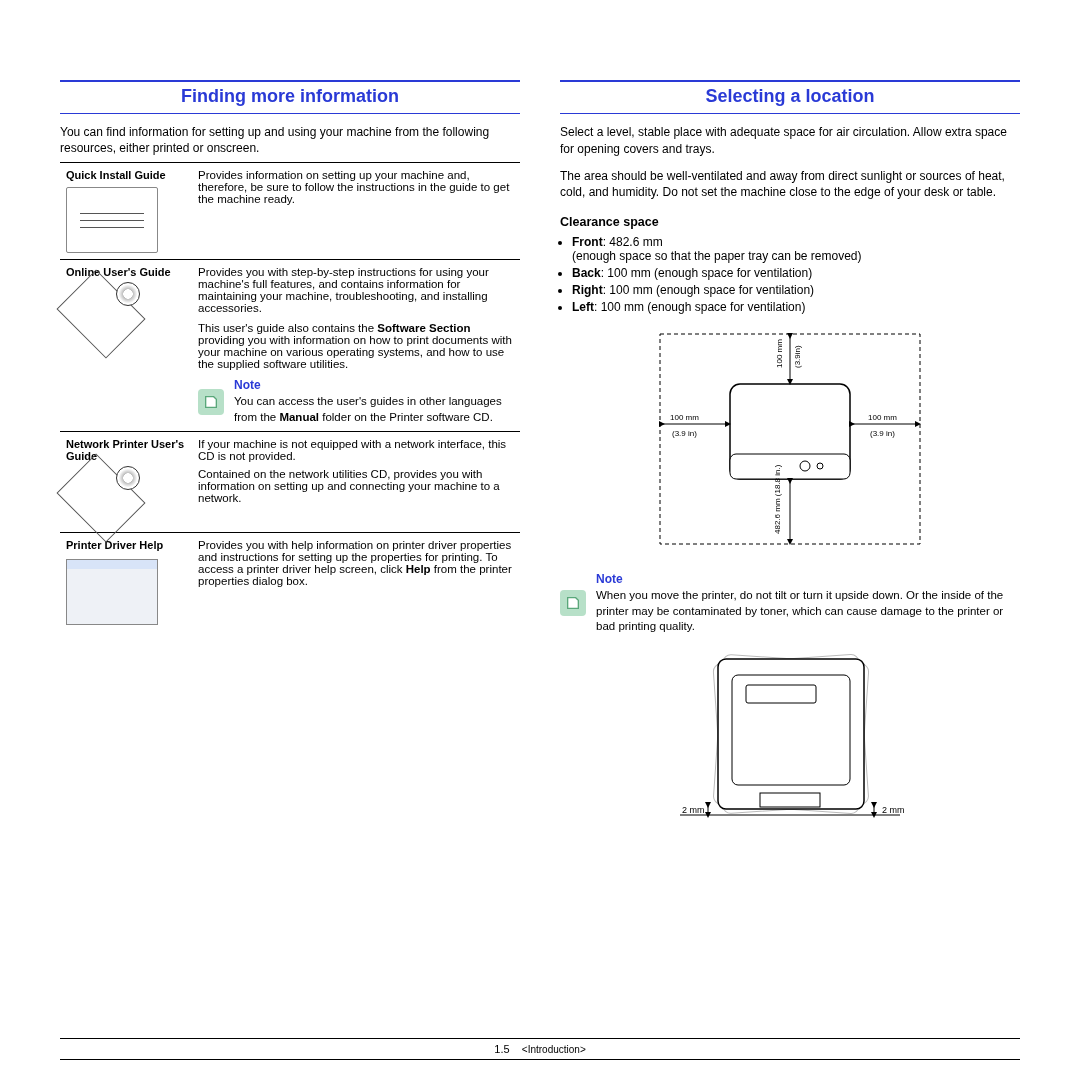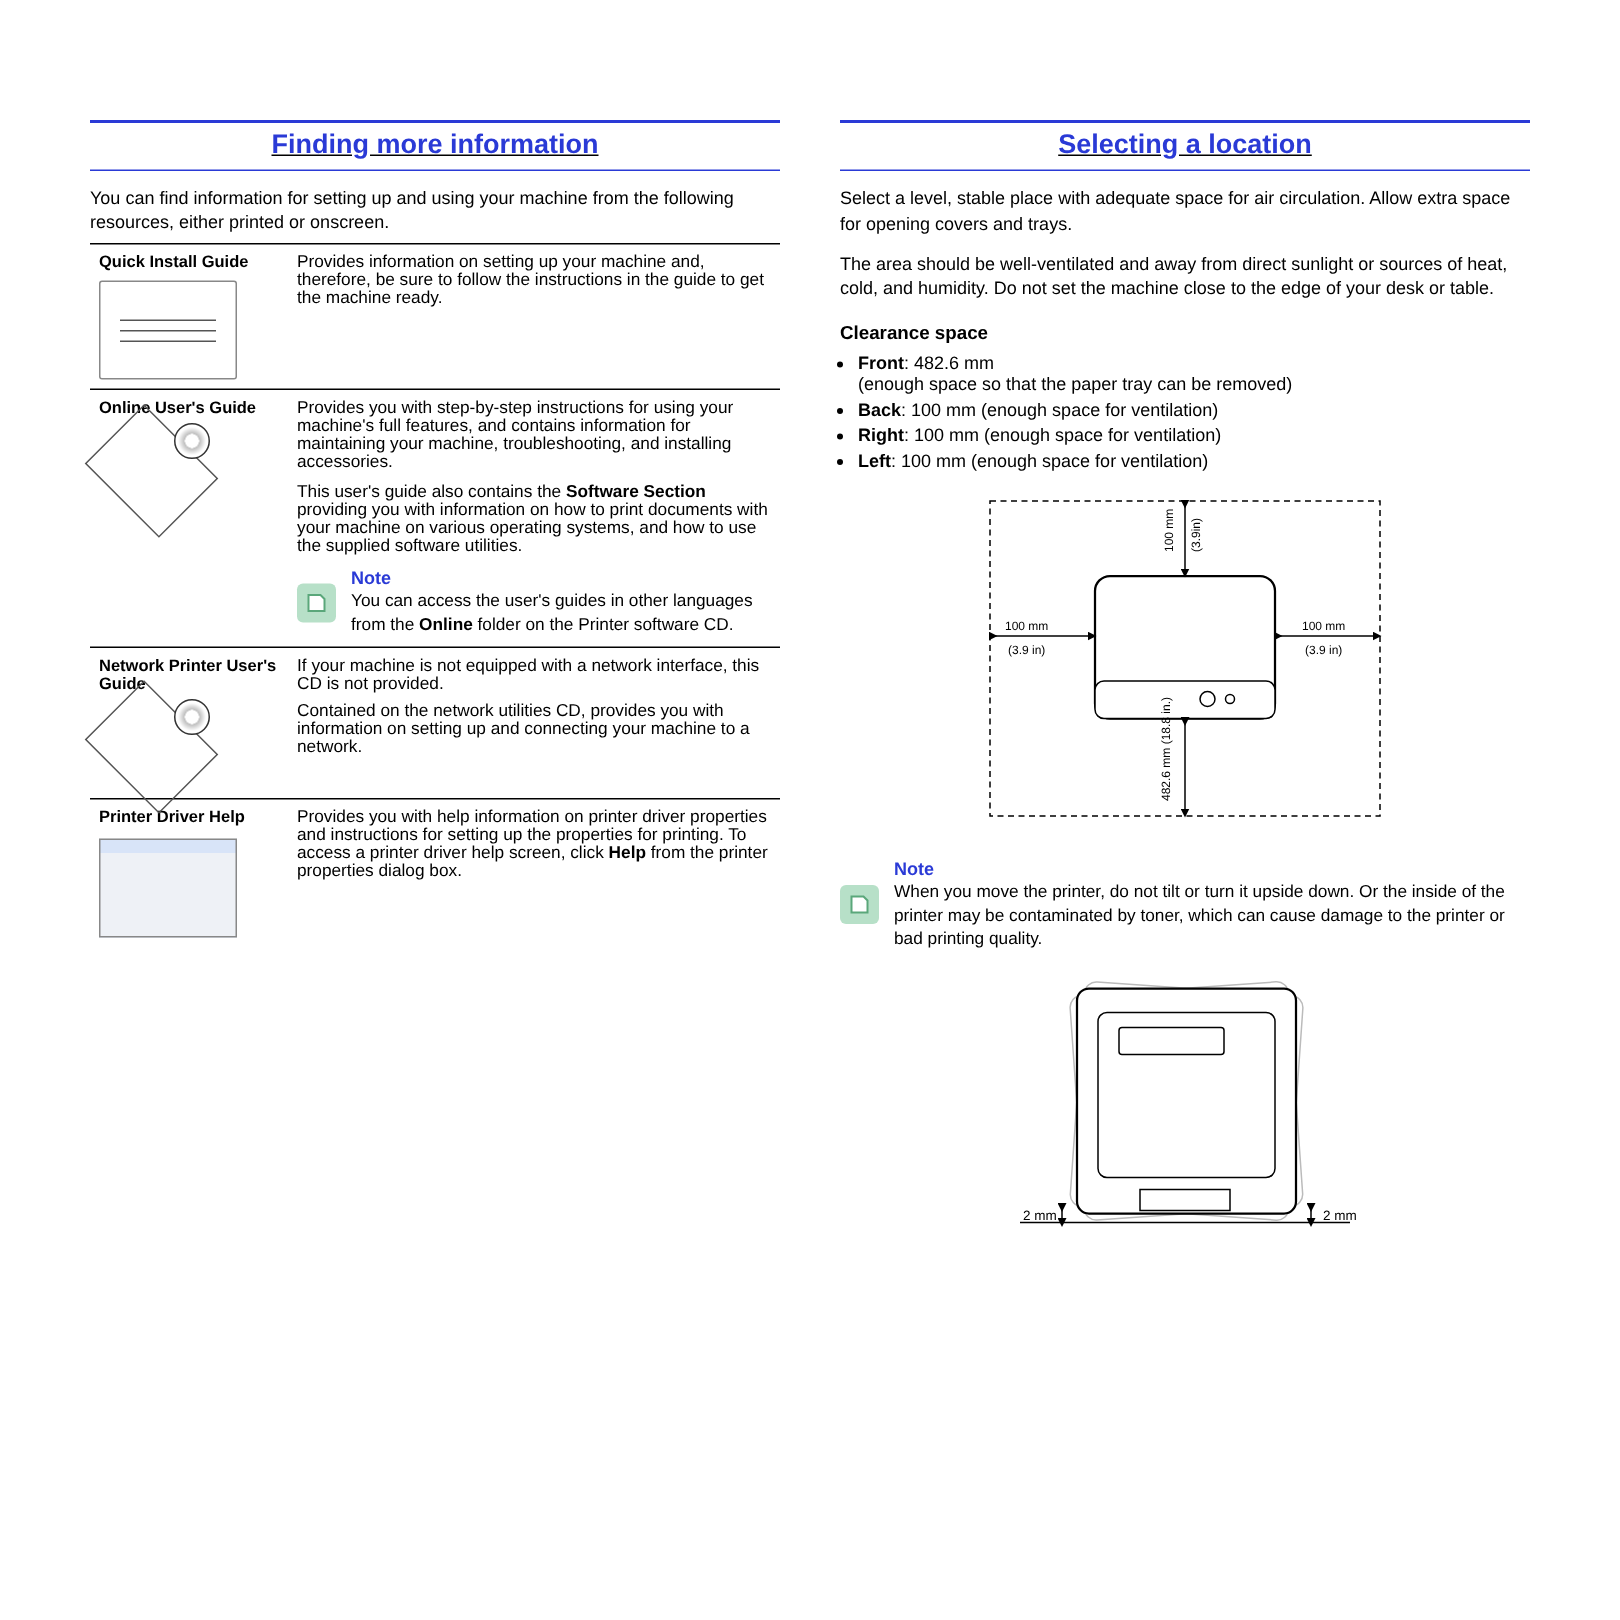--- a/index.html
+++ b/index.html
@@ -1,19 +1,19 @@
 <!DOCTYPE html>
 <html><head>
 <meta charset="utf-8">
 <style>
   html,body{margin:0;padding:0;background:#fff;font-family:Arial,Helvetica,sans-serif;color:#000;}
   .page{width:1080px;height:1080px;position:relative;box-sizing:border-box;padding:80px 60px 40px 60px;}
   .cols{display:flex;gap:40px;}
   .col{flex:1;min-width:0;}
-  .sec-rule{border-top:2px solid #2a3ad6;border-bottom:1px solid #2a3ad6;padding:4px 0 6px;margin-bottom:10px;text-decoration:underline;}
+  .sec-rule{border-top:2px solid #2a3ad6;border-bottom:1px solid #2a3ad6;padding:4px 0 6px;margin-bottom:10px;}
   .sec-title{color:#2a3ad6;font-weight:bold;font-size:18px;text-align:center;}
   .intro{font-size:12px;line-height:1.35;margin:0 0 6px 0;}
   .tbl{width:100%;border-collapse:collapse;font-size:11.5px;}
   .tbl td{vertical-align:top;padding:6px 6px;border-top:1px solid #000;}
   .tbl tr:first-child td{border-top:1px solid #000;}
   .row-label{font-weight:bold;width:120px;font-size:11px;}
   .illus{margin-top:6px;width:90px;height:60px;border:1px solid #888;border-radius:2px;background:#fff;display:flex;align-items:center;justify-content:center;}
   .illus.small{height:64px;}
   .line{height:1px;background:#555;margin:6px 4px;}
   .cd-env{width:70px;height:56px;position:relative;}
@@ -82,21 +82,21 @@
           <div class="note-row">
             <div class="note-icon">
               <svg viewBox="0 0 24 24">
                       <path fill="#fff" d="M4 4h12l4 4v12H4z"></path>
                       <path fill="none" stroke="#5aa77a" stroke-width="2" d="M4 4h12l4 4v12H4z"></path>
                     </svg>
             </div>
             <div>
               <div class="note-title">Note</div>
               <div class="note-body">
-                <span>You can access the user's guides in other languages from the </span><b>Online</b><span> folder on the Printer software CD.</span>
+                <span>You can access the user's guides in other languages from the </span><b>Manual</b><span> folder on the Printer software CD.</span>
               </div>
             </div>
           </div>
         </td>
       </tr>
 
       <tr>
         <td class="row-label">
           <span>Network Printer User's Guide</span>
           <div style="margin-top:8px">
@@ -197,13 +197,18 @@
 
       <line x1="48" y1="160" x2="48" y2="170" stroke="#000" marker-start="url(#a)" marker-end="url(#a)"></line>
       <line x1="214" y1="160" x2="214" y2="170" stroke="#000" marker-start="url(#a)" marker-end="url(#a)"></line>
       <text x="22" y="168" font-size="9">2 mm</text>
       <text x="222" y="168" font-size="9">2 mm</text>
     </svg>
 
   </div>
  </div>
 
+ <div class="footer">
+   <span class="pg">1.5</span>
+   &nbsp;&nbsp;
+   <span style="font-size:10px">&lt;Introduction&gt;</span>
+ </div>
 </div>
 
 </body></html>

